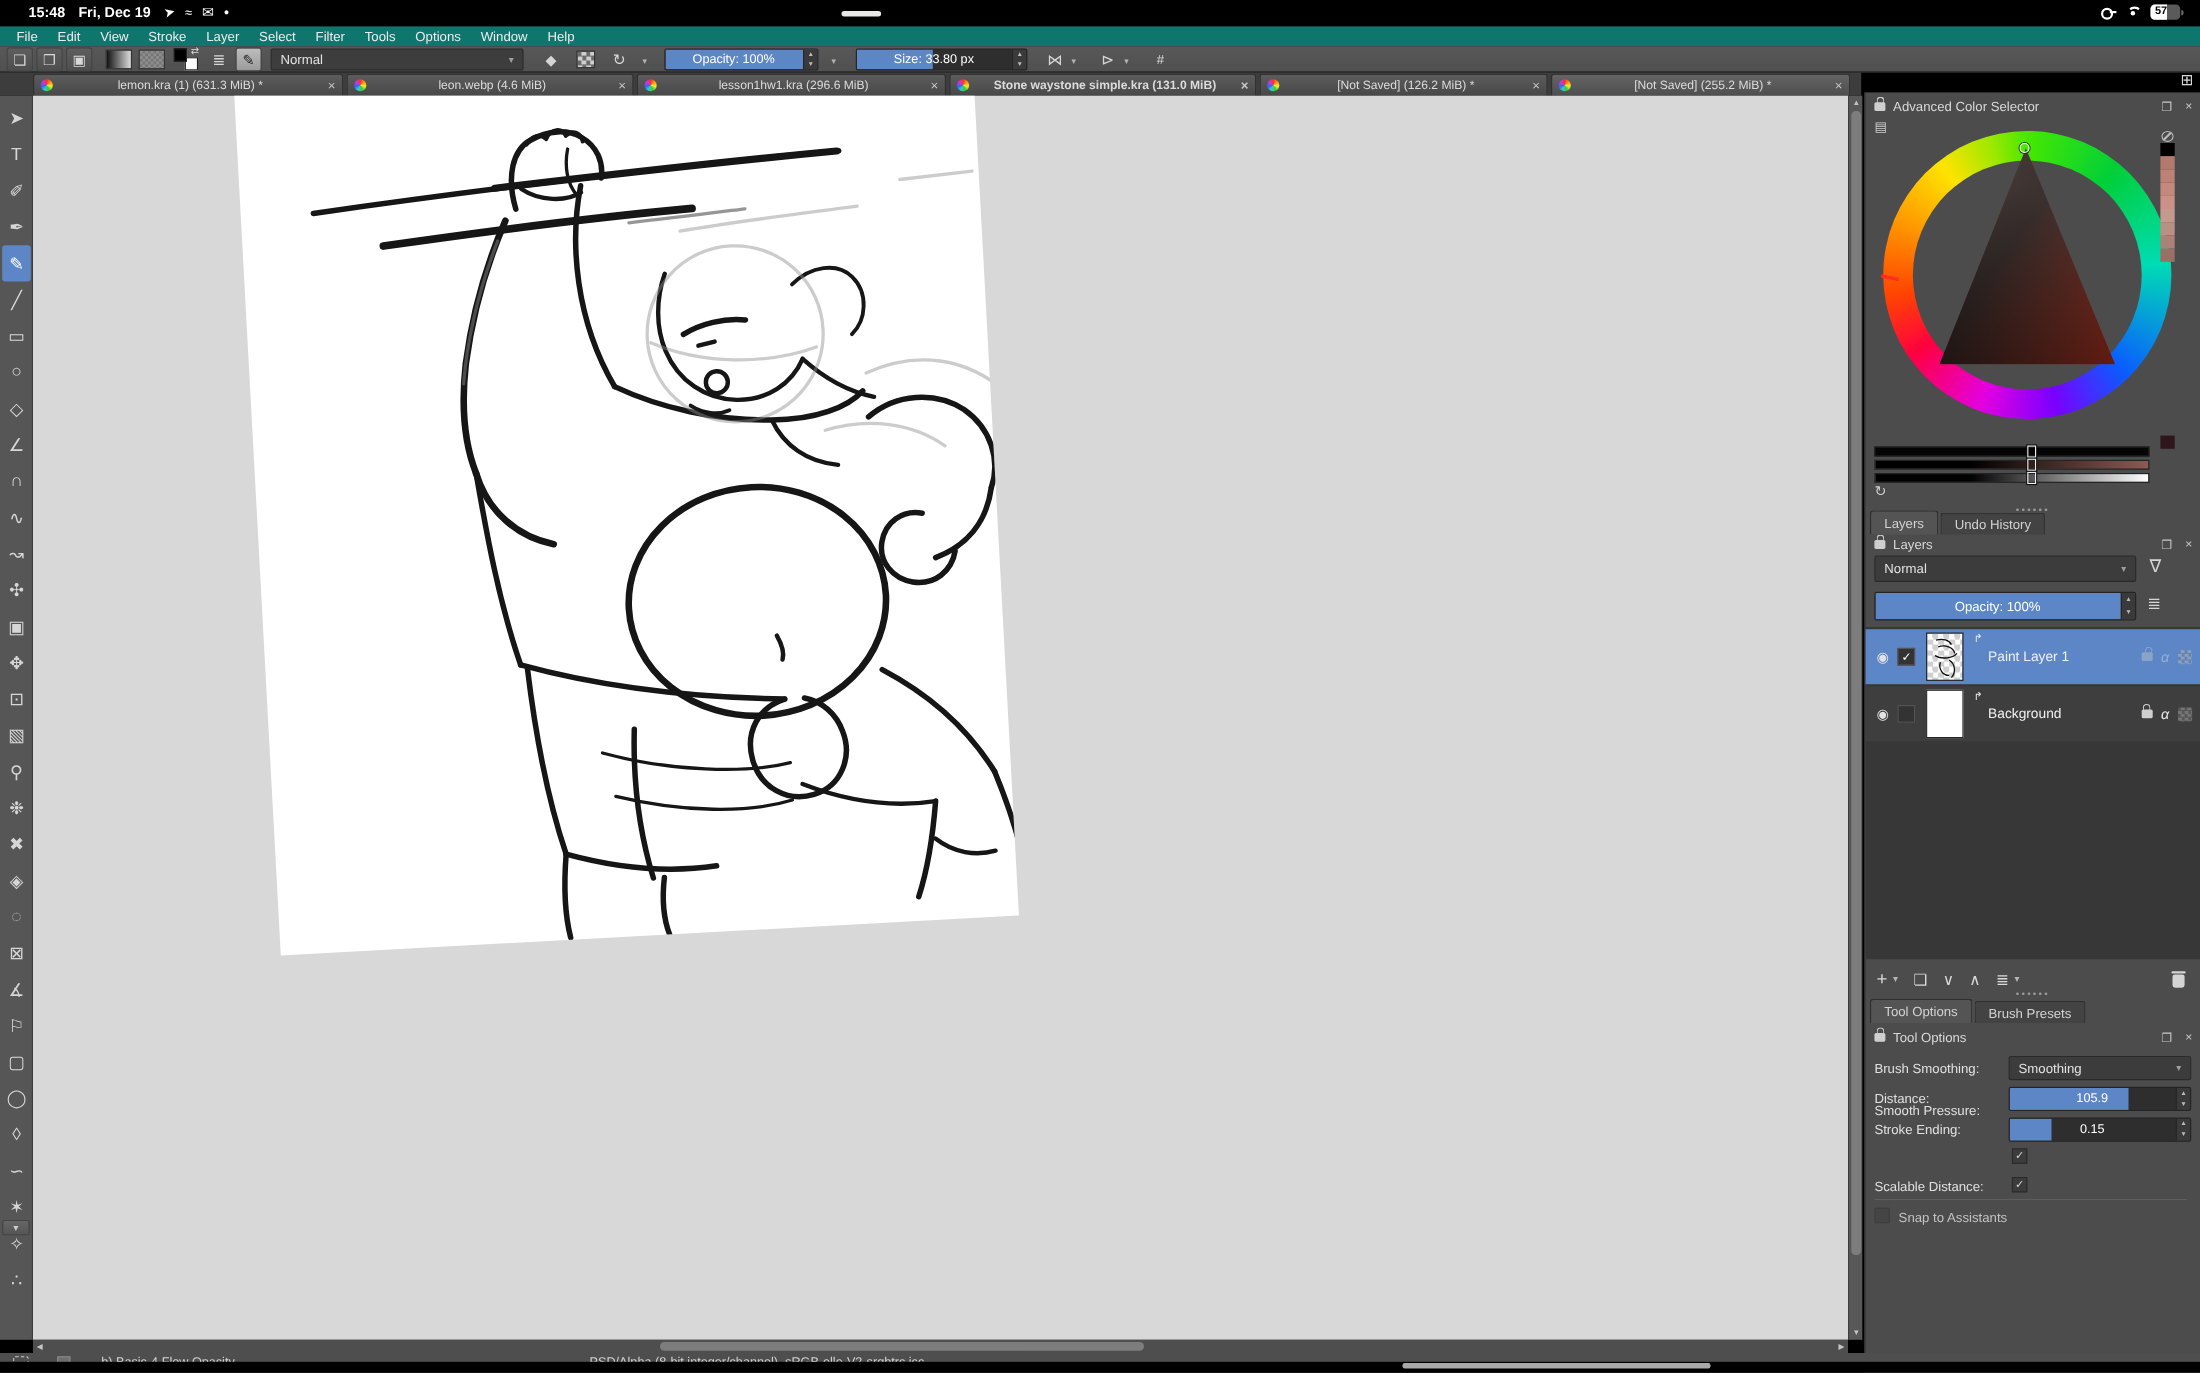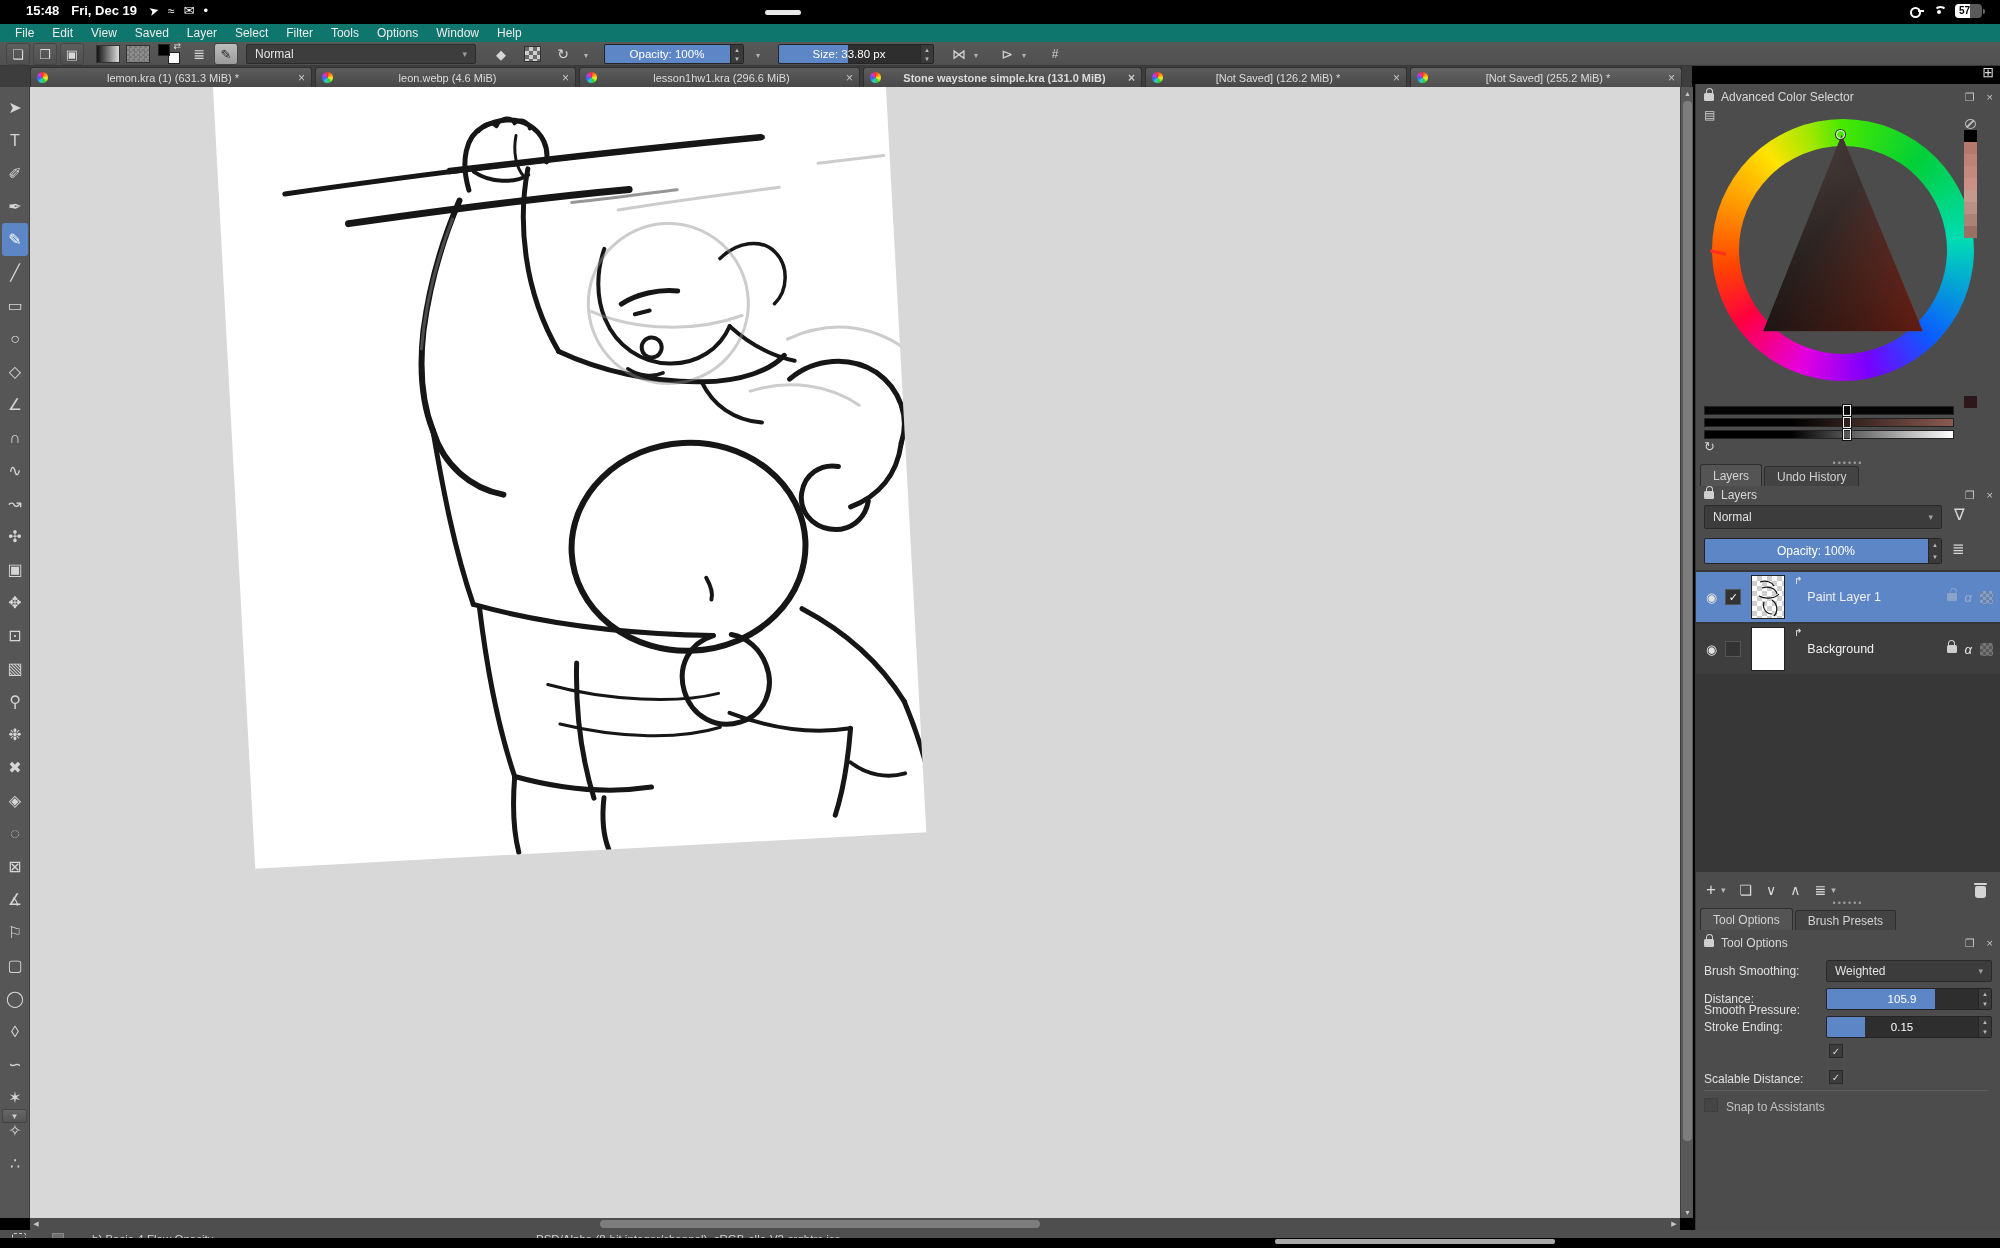--- a/index.html
+++ b/index.html
@@ -165,21 +165,21 @@
         <span class="bpct">57</span>
       </span>
     </div>
   </div>
   <div id="grabber"></div>
 
   <div id="menubar">
       <span class="menu-item">File</span>
       <span class="menu-item">Edit</span>
       <span class="menu-item">View</span>
-      <span class="menu-item">Saved</span>
+      <span class="menu-item">Stroke</span>
       <span class="menu-item">Layer</span>
       <span class="menu-item">Select</span>
       <span class="menu-item">Filter</span>
       <span class="menu-item">Tools</span>
       <span class="menu-item">Options</span>
       <span class="menu-item">Window</span>
       <span class="menu-item">Help</span>
     </div>
 
   <div id="toolbar">
@@ -499,21 +499,21 @@
       <span class="lockicon"></span>
       <span>Tool Options</span>
       <span class="hctl">
         <span>❐</span>
         <span>×</span>
       </span>
     </div>
 
     <div class="to-label" style="top:880px;">Brush Smoothing:</div>
     <div class="docker-dd" style="left:130px;top:876px;width:166px;height:22px;">
-      <span>Weighted</span>
+      <span>Smoothing</span>
       <span class="arr">▾</span>
     </div>
 
     <div class="to-label" style="top:908px;">Distance:</div>
     <div class="kslider" style="left:130px;top:904px;width:166px;height:22px;">
       <div class="fill" style="width: 66%;"></div>
       <div class="stext">105.9</div>
       <div class="spin">
           <span>▲</span>
           <span>▼</span>

